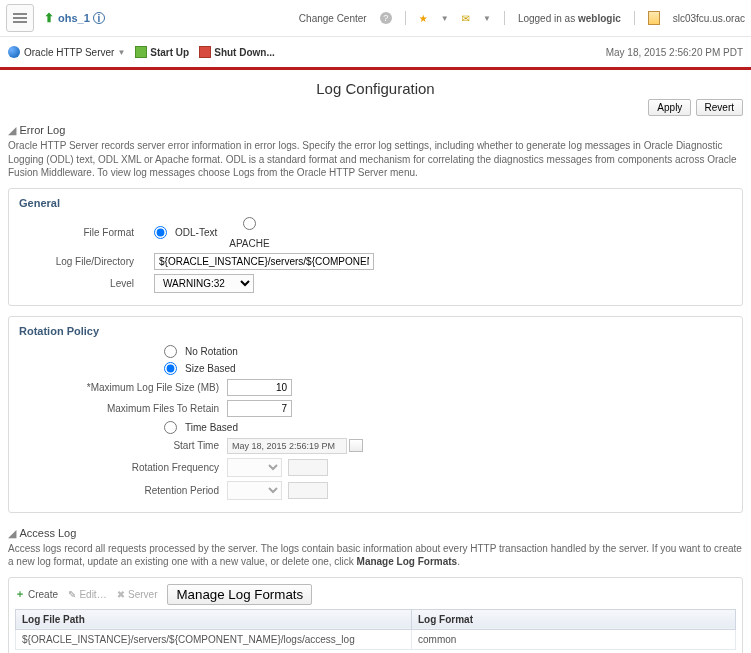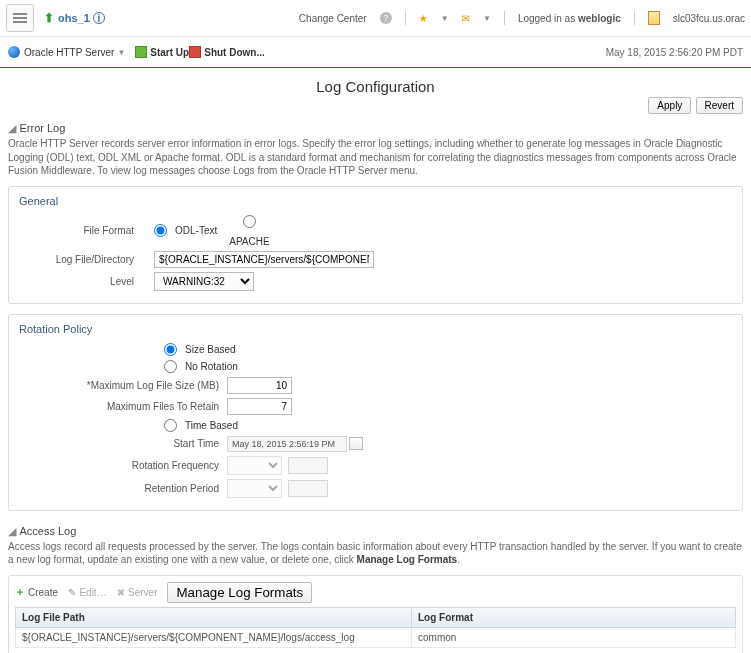--- a/index.html
+++ b/index.html
@@ -6,32 +6,32 @@
   body{width:751px;}
   .topbar{display:flex;align-items:center;padding:4px 6px;border-bottom:1px solid #e6e6e6;height:28px;}
   .topbar-right{margin-left:auto;display:flex;align-items:center;gap:13px;font-size:10px;color:#555;text-align:center;}
   .topbar-right .sep{border-left:1px solid #ccc;height:14px;}
   .hamburger{width:20px;height:20px;border:1px solid #ccc;border-radius:3px;display:flex;flex-direction:column;justify-content:center;align-items:center;gap:2px;margin-right:10px;cursor:pointer;background:#fafafa;padding:3px;}
   .hamburger div{height:2px;width:14px;background:#888;}
   .crumb-link{color:#3a6ea5;font-weight:bold;text-decoration:none;}
   .info-i{color:#3a6ea5;font-weight:bold;font-size:10px;border:1px solid #3a6ea5;border-radius:50%;width:10px;height:10px;display:inline-flex;align-items:center;justify-content:center;margin-left:3px;}
   .help-q{color:#fff;background:#bbb;border-radius:50%;width:12px;height:12px;display:inline-flex;align-items:center;justify-content:center;font-size:9px;}
   .dropdown-caret{font-size:8px;color:#888;}
-  .toolbar2{display:flex;align-items:center;padding:4px 8px;border-bottom:1px solid #b91c1c;height:22px;font-size:10px;}
+  .toolbar2{display:flex;align-items:center;padding:4px 8px;border-bottom:3px solid #b91c1c;height:22px;font-size:10px;}
   .toolbar2-right{margin-left:auto;color:#666;}
   .page-title{font-size:15px;font-weight:normal;color:#333;padding:10px 8px 2px;display:flex;align-items:center;flex-direction:column;}
   .page-title-buttons{margin-left:auto;}
   .btn{font-size:10px;border:1px solid #bbb;background:linear-gradient(#fdfdfd,#eee);padding:2px 8px;border-radius:2px;cursor:pointer;}
   .content{padding:0 8px 10px;}
   .collapser{font-size:11px;color:#888;margin-right:3px;}
   .section-head{font-weight:normal;font-size:11px;color:#444;margin:6px 0 2px;}
   .section-desc{font-size:10px;color:#666;line-height:1.35;margin-bottom:8px;}
   .section-desc b{color:#444;}
   .panel{border:1px solid #dcdcdc;border-radius:3px;padding:8px 10px;margin-bottom:10px;background:#fff;}
-  .panel-title{font-weight:normal;color:#3b5978;font-size:11px;margin-bottom:8px;}
+  .panel-title{font-weight:bold;color:#3b5978;font-size:11px;margin-bottom:8px;}
   .form-row{display:flex;align-items:center;margin:4px 0;font-size:10px;}
   .form-label{width:115px;text-align:right;color:#555;padding-right:20px;line-height:1.1;}
   .form-input{border:1px solid #bbb;font-size:10px;padding:2px 4px;}
   .radio-row{display:flex;align-items:center;gap:8px;font-size:10px;}
   .radio-row input{margin:0;}
   select.form-input{background:#fcfcfc;}
   .num-input{width:55px;text-align:right;}
   .ro-input{border:1px solid #d5d5d5;background:#f6f6f6;}
   .table-toolbar{display:flex;align-items:center;gap:10px;font-size:10px;margin-bottom:4px;}
   .tool-item{display:flex;align-items:center;gap:3px;cursor:pointer;color:#555;}
@@ -83,21 +83,21 @@
     <span class="doc-icon"></span>
     <span>slc03fcu.us.orac</span>
   </div>
 </div>
 
 <div class="toolbar2">
   <span class="globe-icon" style="margin-right:4px;"></span>
   <span>Oracle HTTP Server</span>
   <span class="dropdown-caret" style="margin:0 10px 0 3px;">▼</span>
   <span class="square-icon sq-green" style="margin-right:3px;"></span>
-  <span style="font-weight:bold;color:#333;">Start Up</span>
+  <span style="margin-right:10px;font-weight:bold;color:#333;">Start Up</span>
   <span class="square-icon sq-red" style="margin-right:3px;"></span>
   <span style="font-weight:bold;color:#333;">Shut Down...</span>
   <div class="toolbar2-right">May 18, 2015 2:56:20 PM PDT</div>
 </div>
 
 <div class="page-title">
   <span>Log Configuration</span>
   <div class="page-title-buttons">
     <button class="btn">Apply</button>
     <button class="btn">Revert</button>
@@ -131,29 +131,29 @@
       <select class="form-input" style="width:100px;"><option>WARNING:32</option></select>
     </div>
   </div>
 
   <div class="panel">
     <div class="panel-title">Rotation Policy</div>
 
     <div class="form-row">
         <div class="spacer-left"></div>
       <label class="radio-row">
+          <input type="radio" name="rot" style="">
+          <span>No Rotation</span>
+        </label>
+    </div>
+    <div class="form-row">
+        <div class="spacer-left"></div>
+      <label class="radio-row">
           <input type="radio" name="rot" checked="" style="">
           <span>Size Based</span>
-        </label>
-    </div>
-    <div class="form-row">
-        <div class="spacer-left"></div>
-      <label class="radio-row">
-          <input type="radio" name="rot" style="">
-          <span>No Rotation</span>
         </label>
     </div>
     <div class="rp-row">
       <div class="rp-label"><span class="req">*</span><span>Maximum Log File Size (MB)</span></div>
       <input class="form-input num-input" value="10" style="">
     </div>
     <div class="rp-row">
       <div class="rp-label">Maximum Files To Retain</div>
       <input class="form-input num-input" value="7" style="">
     </div>

